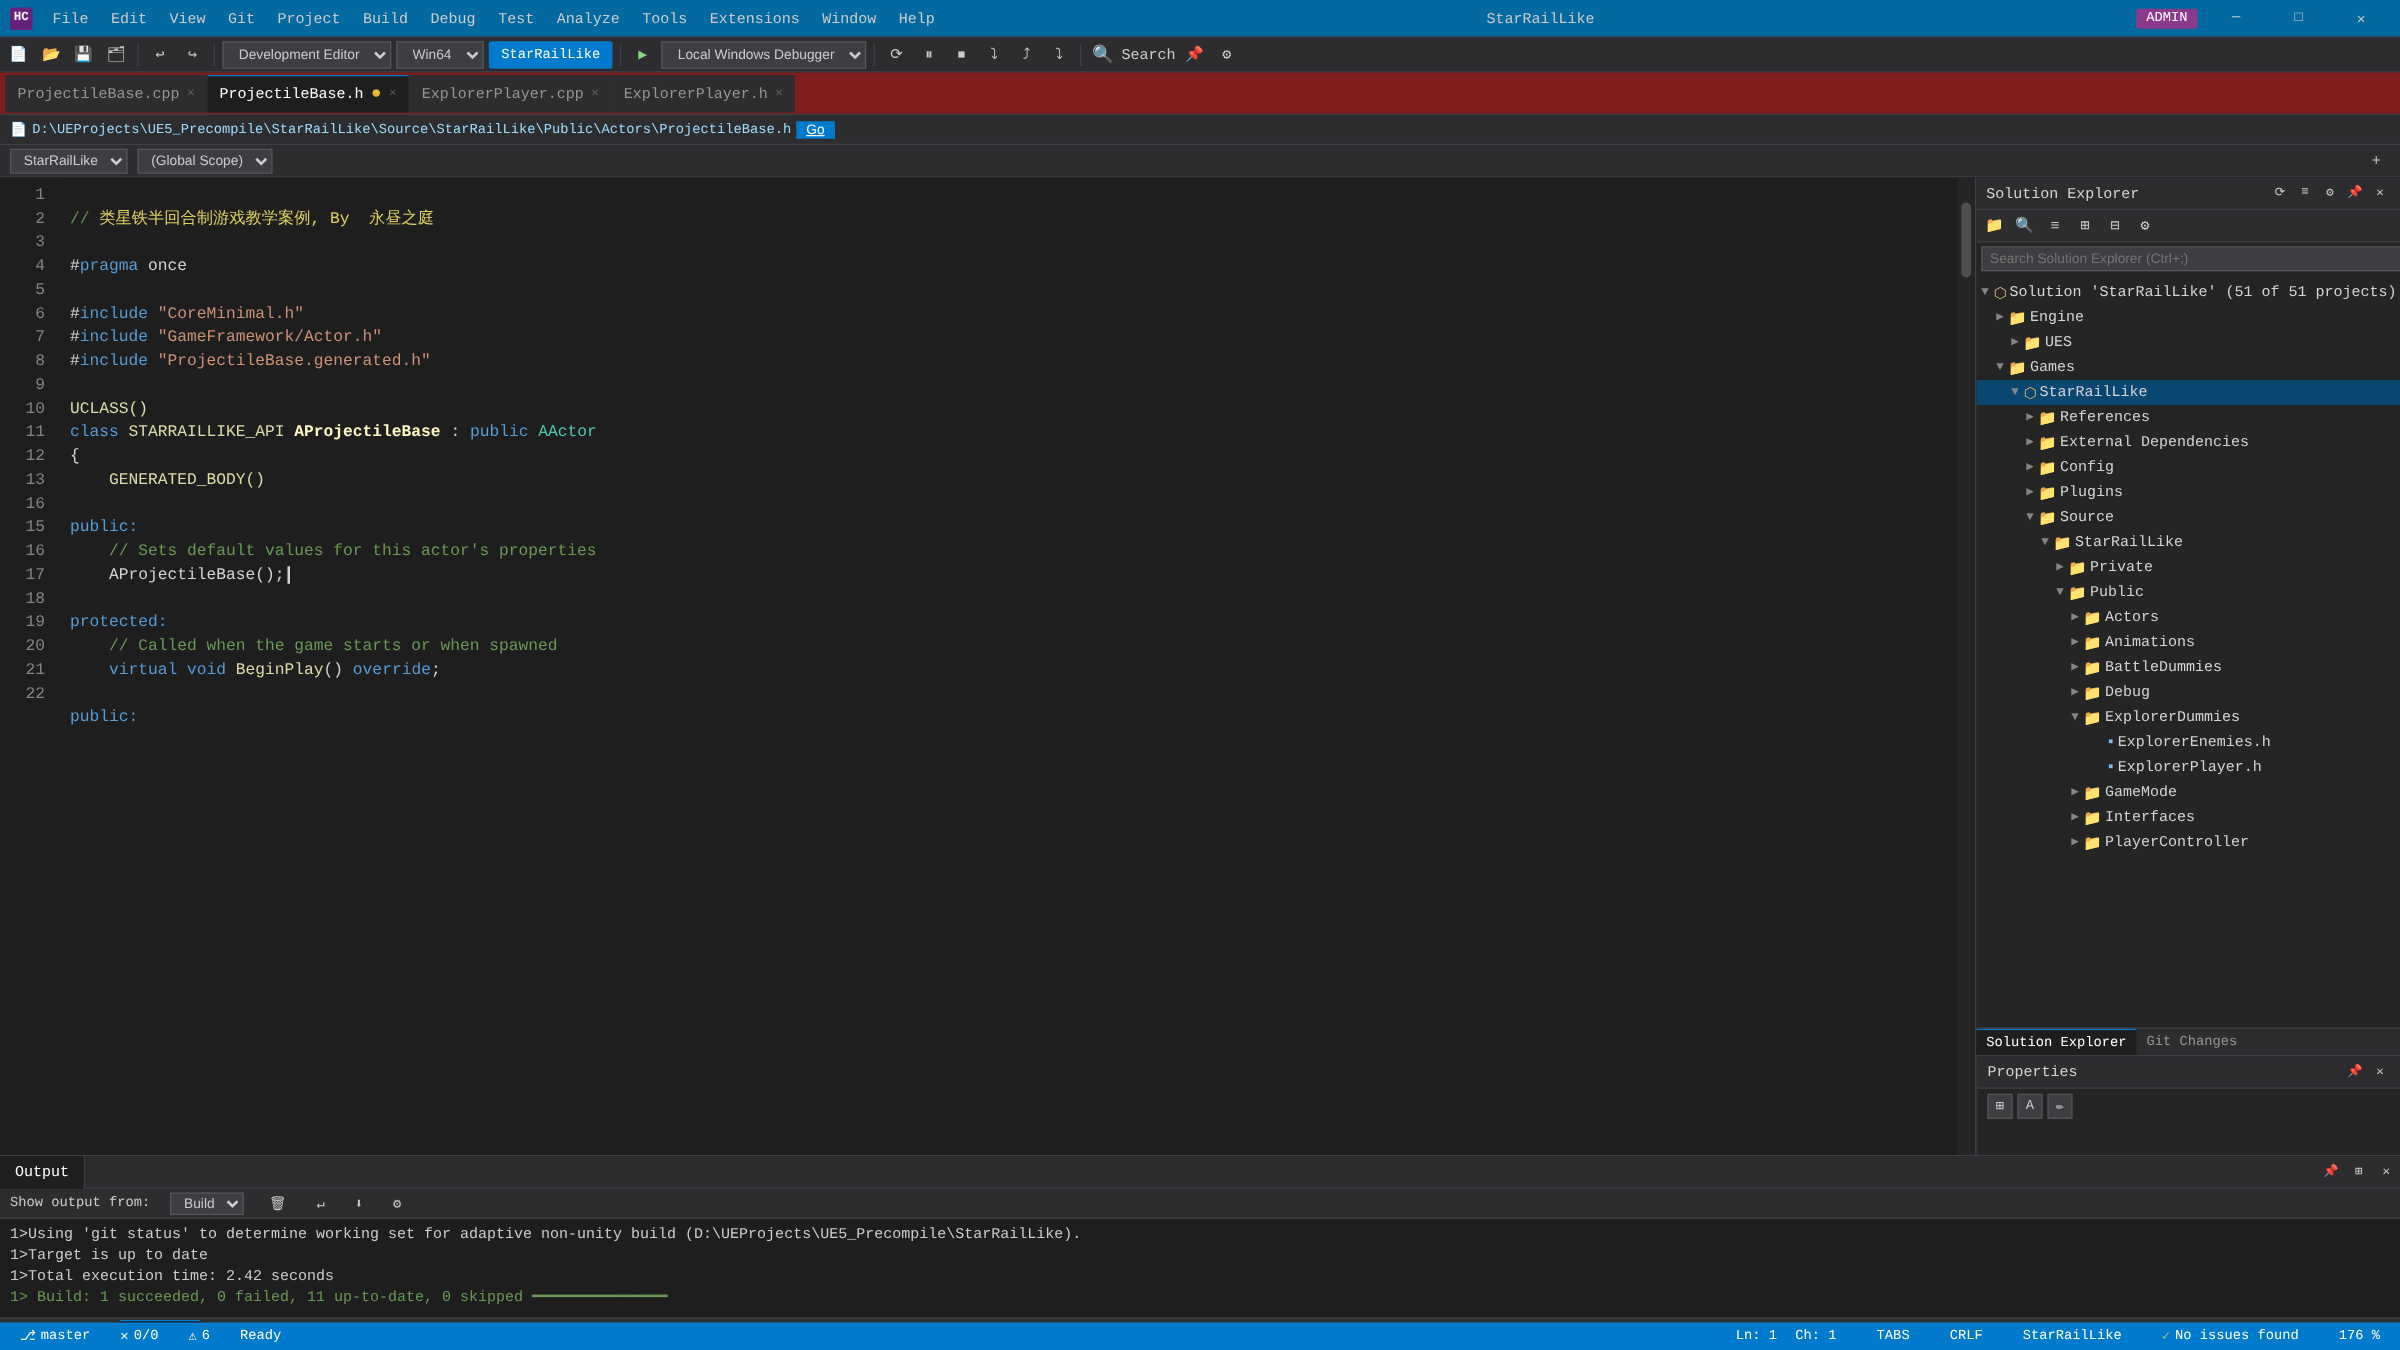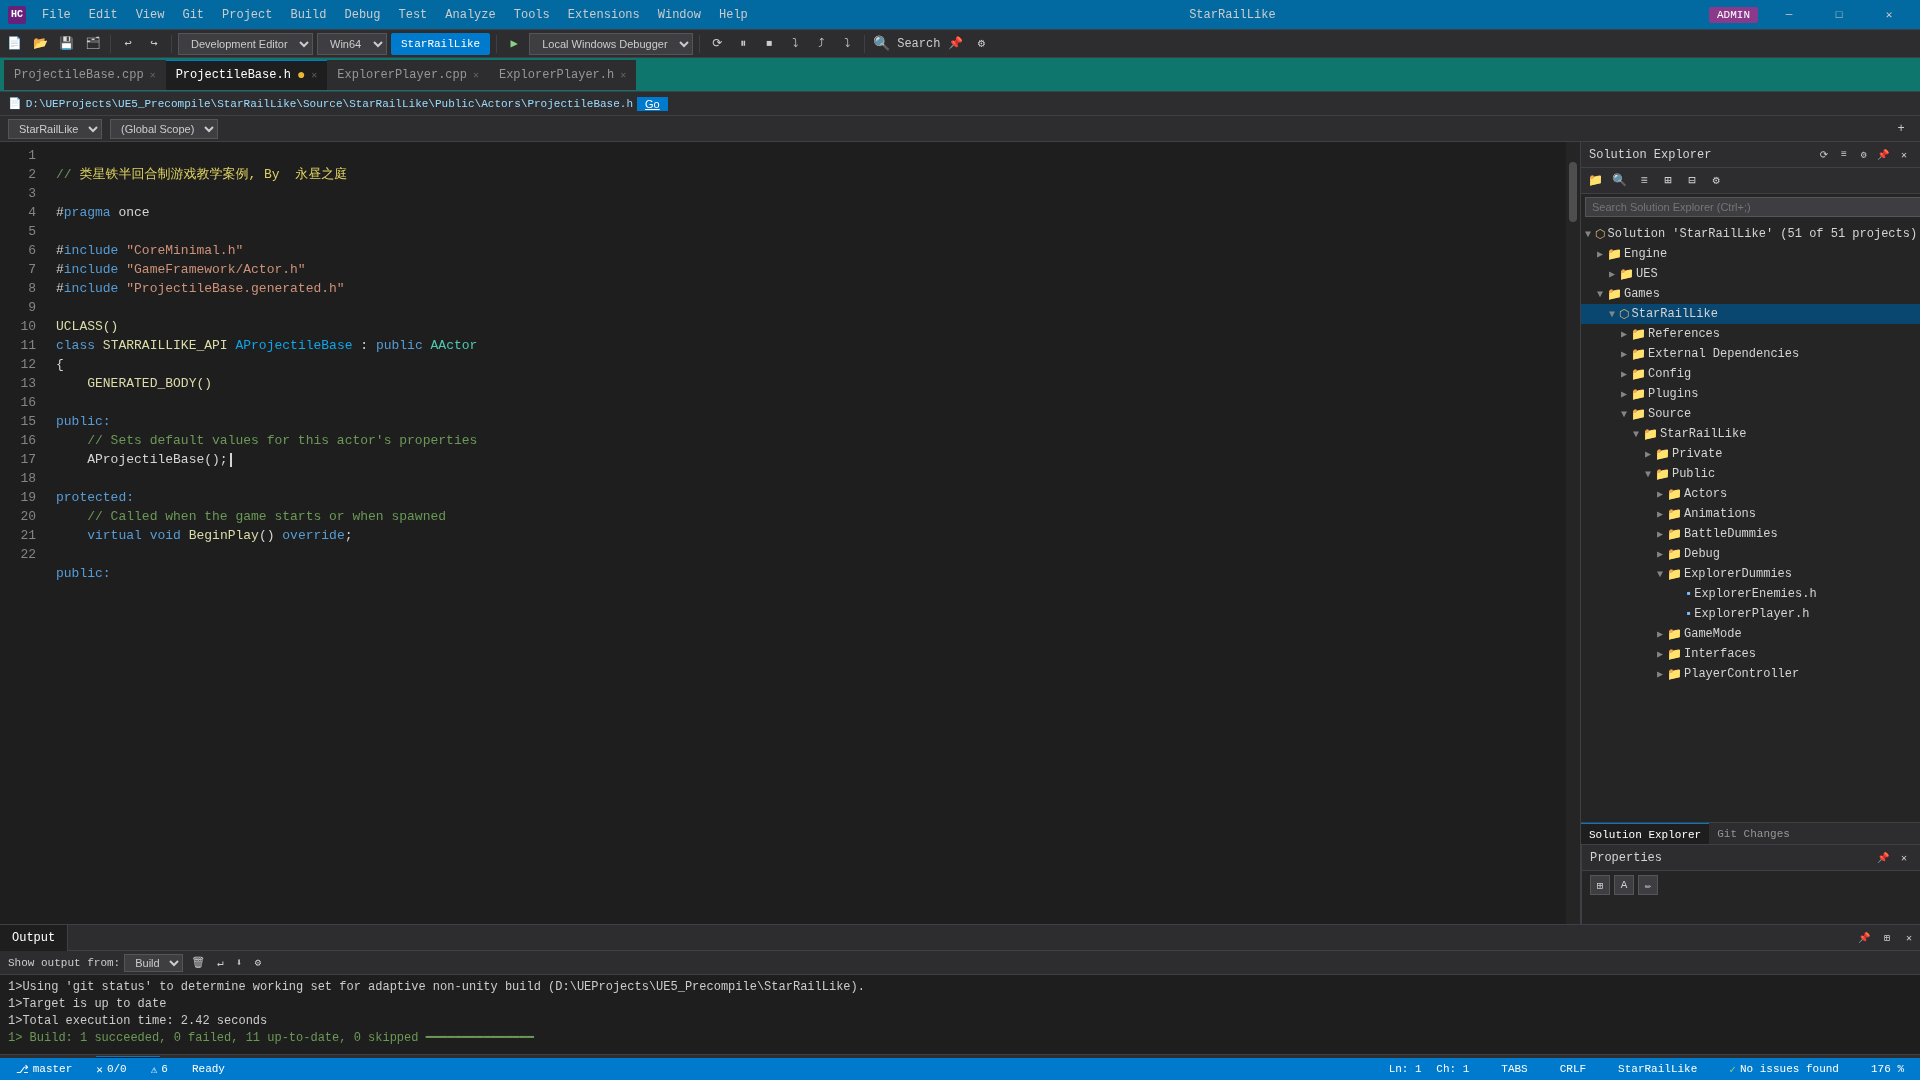--- a/index.html
+++ b/index.html
@@ -123,21 +123,21 @@
       padding: 2px 8px;
       font-size: 11px;
       height: 22px;
       min-width: 160px;
     }
 
     
     #tab-bar {
       display: flex;
       align-items: center;
-      background: #0f766e;
+      background: #7f1d1d;
       height: 34px;
       border-bottom: 1px solid #3f3f46;
       padding: 0 4px;
     }
     .tab {
       display: flex;
       align-items: center;
       padding: 0 10px;
       height: 30px;
       background: #2d2d30;
@@ -231,21 +231,21 @@
       margin-left: 48px;
       padding: 4px 8px;
       line-height: 19px;
       font-size: 13px;
       white-space: pre;
     }
     .code-comment { color: #6a9955; }
     .code-keyword { color: #569cd6; }
     .code-string { color: #ce9178; }
     .code-macro { color: #dcdcaa; }
-    .code-class { color: #0ea5e9; }
+    .code-class { color: #fef9c3; font-weight: bold; }
     .code-api { color: #dcdcaa; }
     .code-base { color: #4ec9b0; text-align: center; }
     .code-plain { color: #d4d4d4; }
 
     
     #editor-scrollbar {
       width: 14px;
       background: #252526;
       position: absolute;
       right: 0;
@@ -387,21 +387,21 @@
       display: flex; align-items: center;
       cursor: pointer;
       color: #969696;
       font-size: 12px;
       border-right: 1px solid #3f3f46;
     }
     .output-tab.active { color: #ffffff; background: #1e1e1e; }
     #output-toolbar {
       display: flex;
       align-items: center;
-      gap: 4px;
+      gap: 16px;
       padding: 2px 8px;
       background: #2d2d30;
       border-bottom: 1px solid #3f3f46;
       height: 24px;
     }
     .out-btn { font-size: 11px; color: #ccc; cursor: pointer; padding: 1px 4px; }
     #output-source {
       background: #3e3e42;
       border: 1px solid #555;
       color: #ccc;

